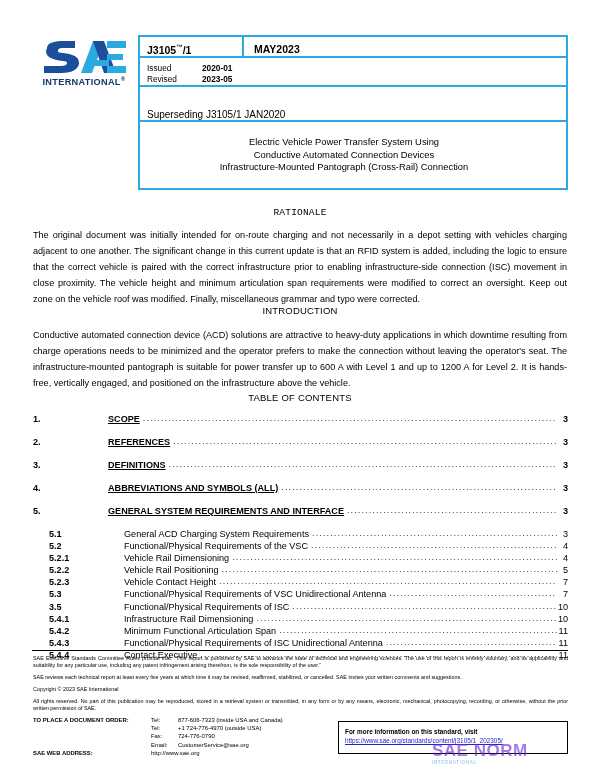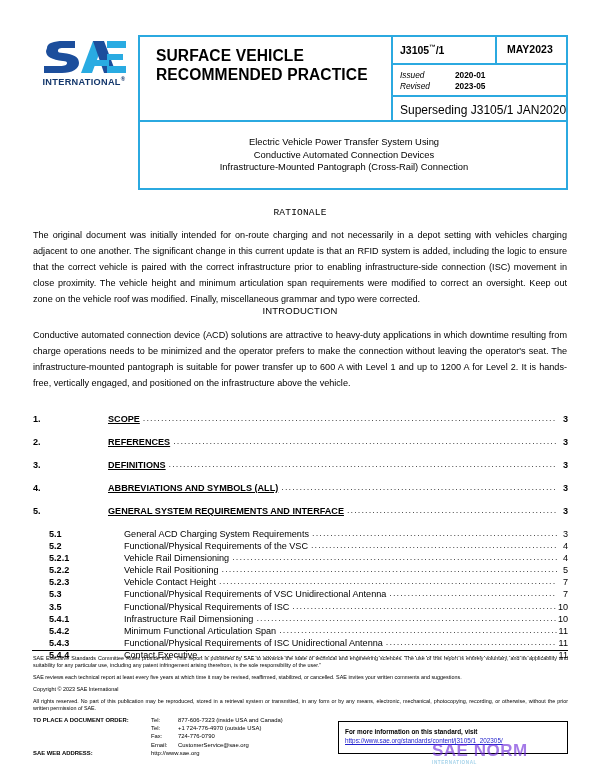--- a/index.html
+++ b/index.html
@@ -109,26 +109,26 @@
     padding: 5px 0 0 7px;
     border-bottom: 2px solid #2BA9E0;
     height: 32px;
   }
   .rev-line {
     display: flex;
     font-size: 8.3px;
     line-height: 11px;
     white-space: nowrap;
   }
-  .rev-label { flex: 0 0 55px; font-style: italic; }
+  .rev-label { flex: 0 0 55px; }
   .rev-value { font-weight: bold; }
   .hdr-supersede {
     box-sizing: border-box;
-    padding: 6px 0 0 7px;
-    font-size: 12px;
+    padding: 22px 0 0 7px;
+    font-size: 10px;
     white-space: nowrap;
   }
   .hdr-subject {
     box-sizing: border-box;
     padding: 14px 28px 14px 10px;
     text-align: center;
   }
   .subject-line {
     font-size: 9.4px;
     line-height: 12.6px;
@@ -298,24 +298,20 @@
         <rect x="49" y="20" width="19" height="6" fill="#29ABE2"></rect>
         <rect x="66" y="1" width="19" height="7" fill="#29ABE2"></rect>
         <rect x="66" y="14" width="16" height="6" fill="#29ABE2"></rect>
         <rect x="66" y="26" width="19" height="7" fill="#29ABE2"></rect>
       </svg>
       <div class="logo-sub"><span>INTERNATIONAL</span><span class="reg">®</span></div>
     </div>
 
     <div class="hdr-box">
       <div class="hdr-top">
-        <div class="hdr-title-cell">
-          <div class="hdr-title-line">SURFACE VEHICLE</div>
-          <div class="hdr-title-line">RECOMMENDED PRACTICE</div>
-        </div>
         <div class="hdr-right-cell">
           <div class="hdr-num-row">
             <div class="hdr-docnum"><span>J3105</span><span class="tm">™</span><span>/1</span></div>
             <div class="hdr-date">MAY2023</div>
           </div>
           <div class="hdr-rev-block">
             <div class="rev-line">
               <span class="rev-label">Issued</span>
               <span class="rev-value">2020-01</span>
             </div>
@@ -334,20 +330,21 @@
       </div>
     </div>
   </div>
 
   <div class="section-head" id="rationale-head">RATIONALE</div>
   <div class="body-para" id="rationale-text">The original document was initially intended for on-route charging and not necessarily in a depot setting with vehicles charging adjacent to one another. The significant change in this current update is that an RFID system is added, including the logic to ensure that the correct vehicle is paired with the correct infrastructure prior to enabling infrastructure-side connection (ISC) movement in close proximity. The vehicle height and minimum articulation span requirements were modified to correct an oversight. Keep out zone on the vehicle roof was modified. Finally, miscellaneous grammar and typo were corrected.</div>
 
   <div class="section-head" id="introduction-head">INTRODUCTION</div>
   <div class="body-para" id="introduction-text">Conductive automated connection device (ACD) solutions are attractive to heavy-duty applications in which downtime resulting from charge operations needs to be minimized and the operator prefers to make the connection without leaving the operator's seat. The infrastructure-mounted pantograph is suitable for power transfer up to 600 A with Level 1 and up to 1200 A for Level 2. It is hands-free, vertically engaged, and positioned on the infrastructure above the vehicle.</div>
 
+  <div class="section-head" id="toc-head">TABLE OF CONTENTS</div>
   <div class="toc" id="toc-list">
       <div class="toc-row level1">
         <span class="toc-num">1.</span>
         <span class="toc-title">SCOPE</span>
         <span class="toc-dots">........................................................................................................................................................................................................</span>
         <span class="toc-page">3</span>
       </div>
       <div class="toc-row level1">
         <span class="toc-num">2.</span>
         <span class="toc-title">REFERENCES</span>

